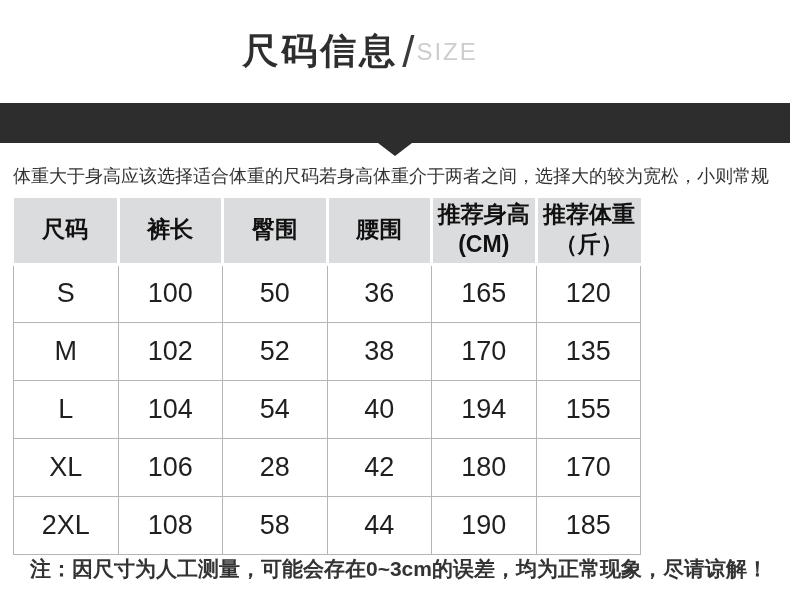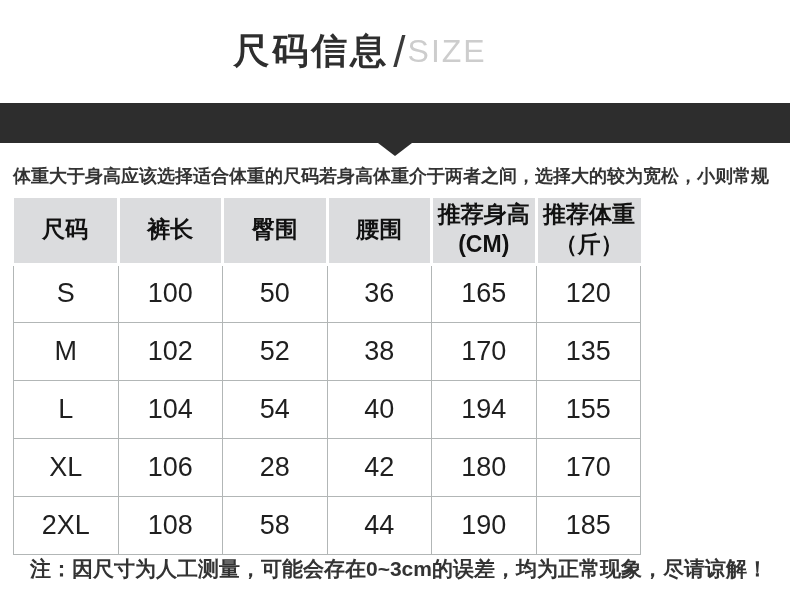--- a/index.html
+++ b/index.html
@@ -17,39 +17,39 @@
     padding-right:70px; 
   }
   .title-cn {
     font-size:36px; font-weight:700; color:#2e2e2e; letter-spacing:3px;
   }
   .title-slash {
     font-size:44px; font-weight:400; color:#3a3a3a;
     margin:0 2px 0 4px; line-height:1;
   }
   .title-en {
-    font-size:32px; font-weight:400; color:#cdcdcd; letter-spacing:2px;
+    font-size:24px; font-weight:400; color:#cdcdcd; letter-spacing:2px;
   }
 
   
   .banner {
     height:40px; background:#2d2d2d; position:relative;
   }
   .banner-arrow {
     position:absolute; left:50%; top:100%; transform:translateX(-50%);
     width:0; height:0;
     border-left:17px solid transparent;
     border-right:17px solid transparent;
     border-top:13px solid #2d2d2d;
   }
 
   
   .tip {
     margin:21px 13px 0 13px;
-    font-size:18px; font-weight:700; color:#333;
+    font-size:18px; font-weight:400; color:#333;
     white-space:nowrap; letter-spacing:0;
   }
 
   
   table.size-table {
     width:628px; margin:10px 13px 0 13px;
     border-collapse:collapse; table-layout:fixed;
     text-align:center;
   }
   table.size-table th {

